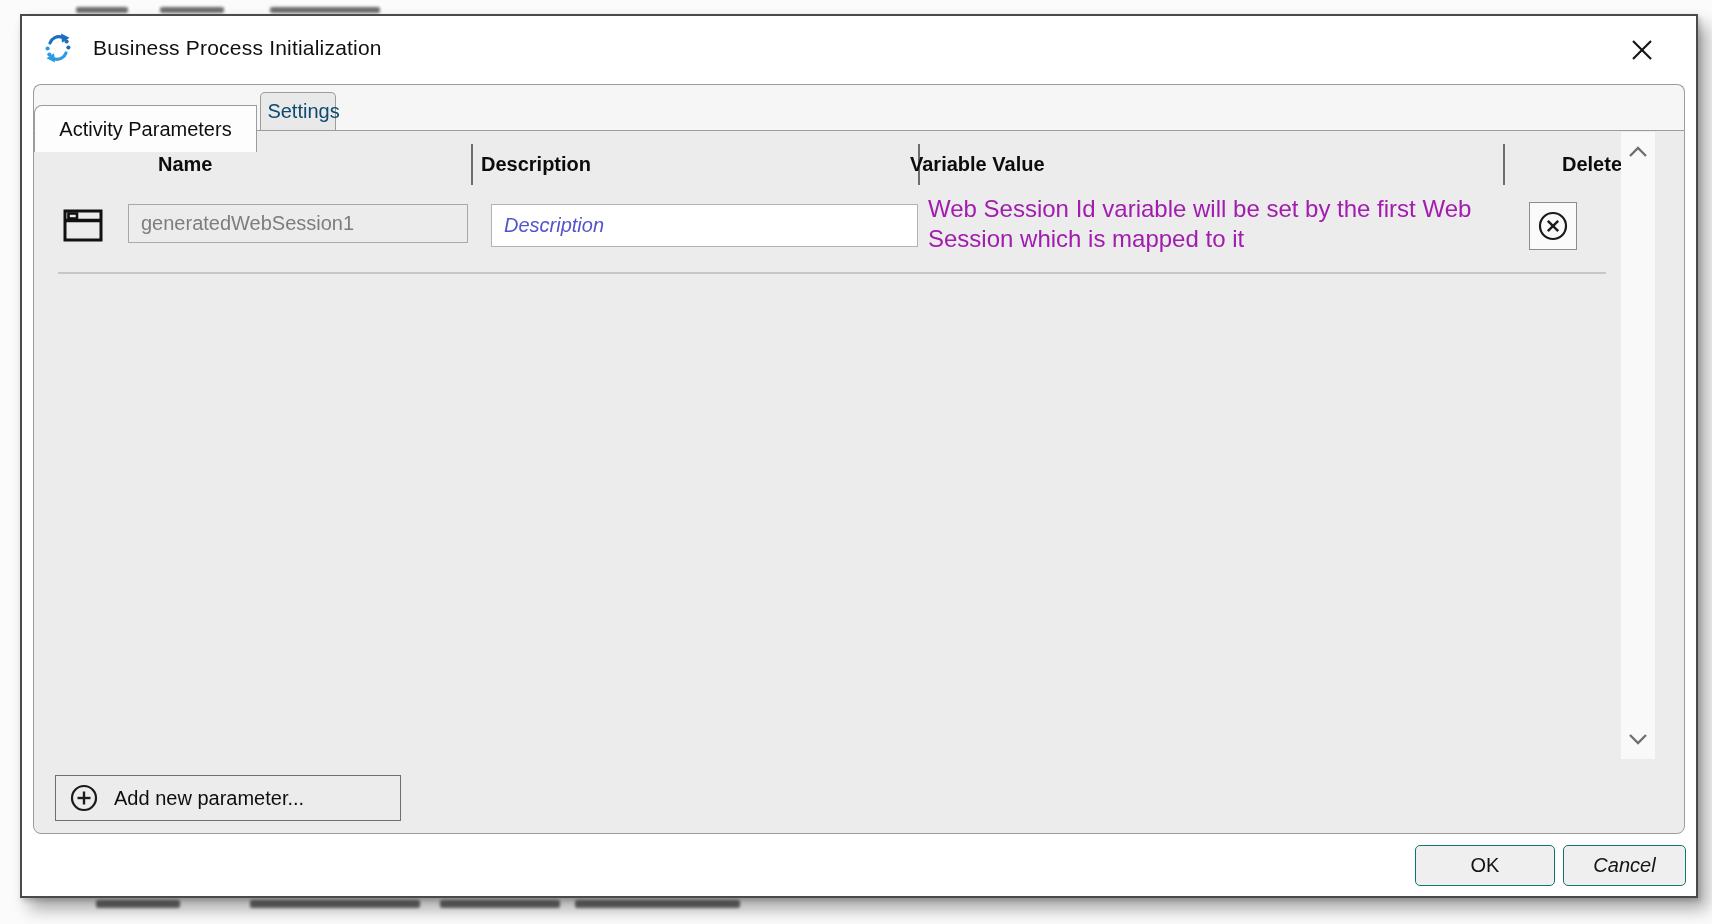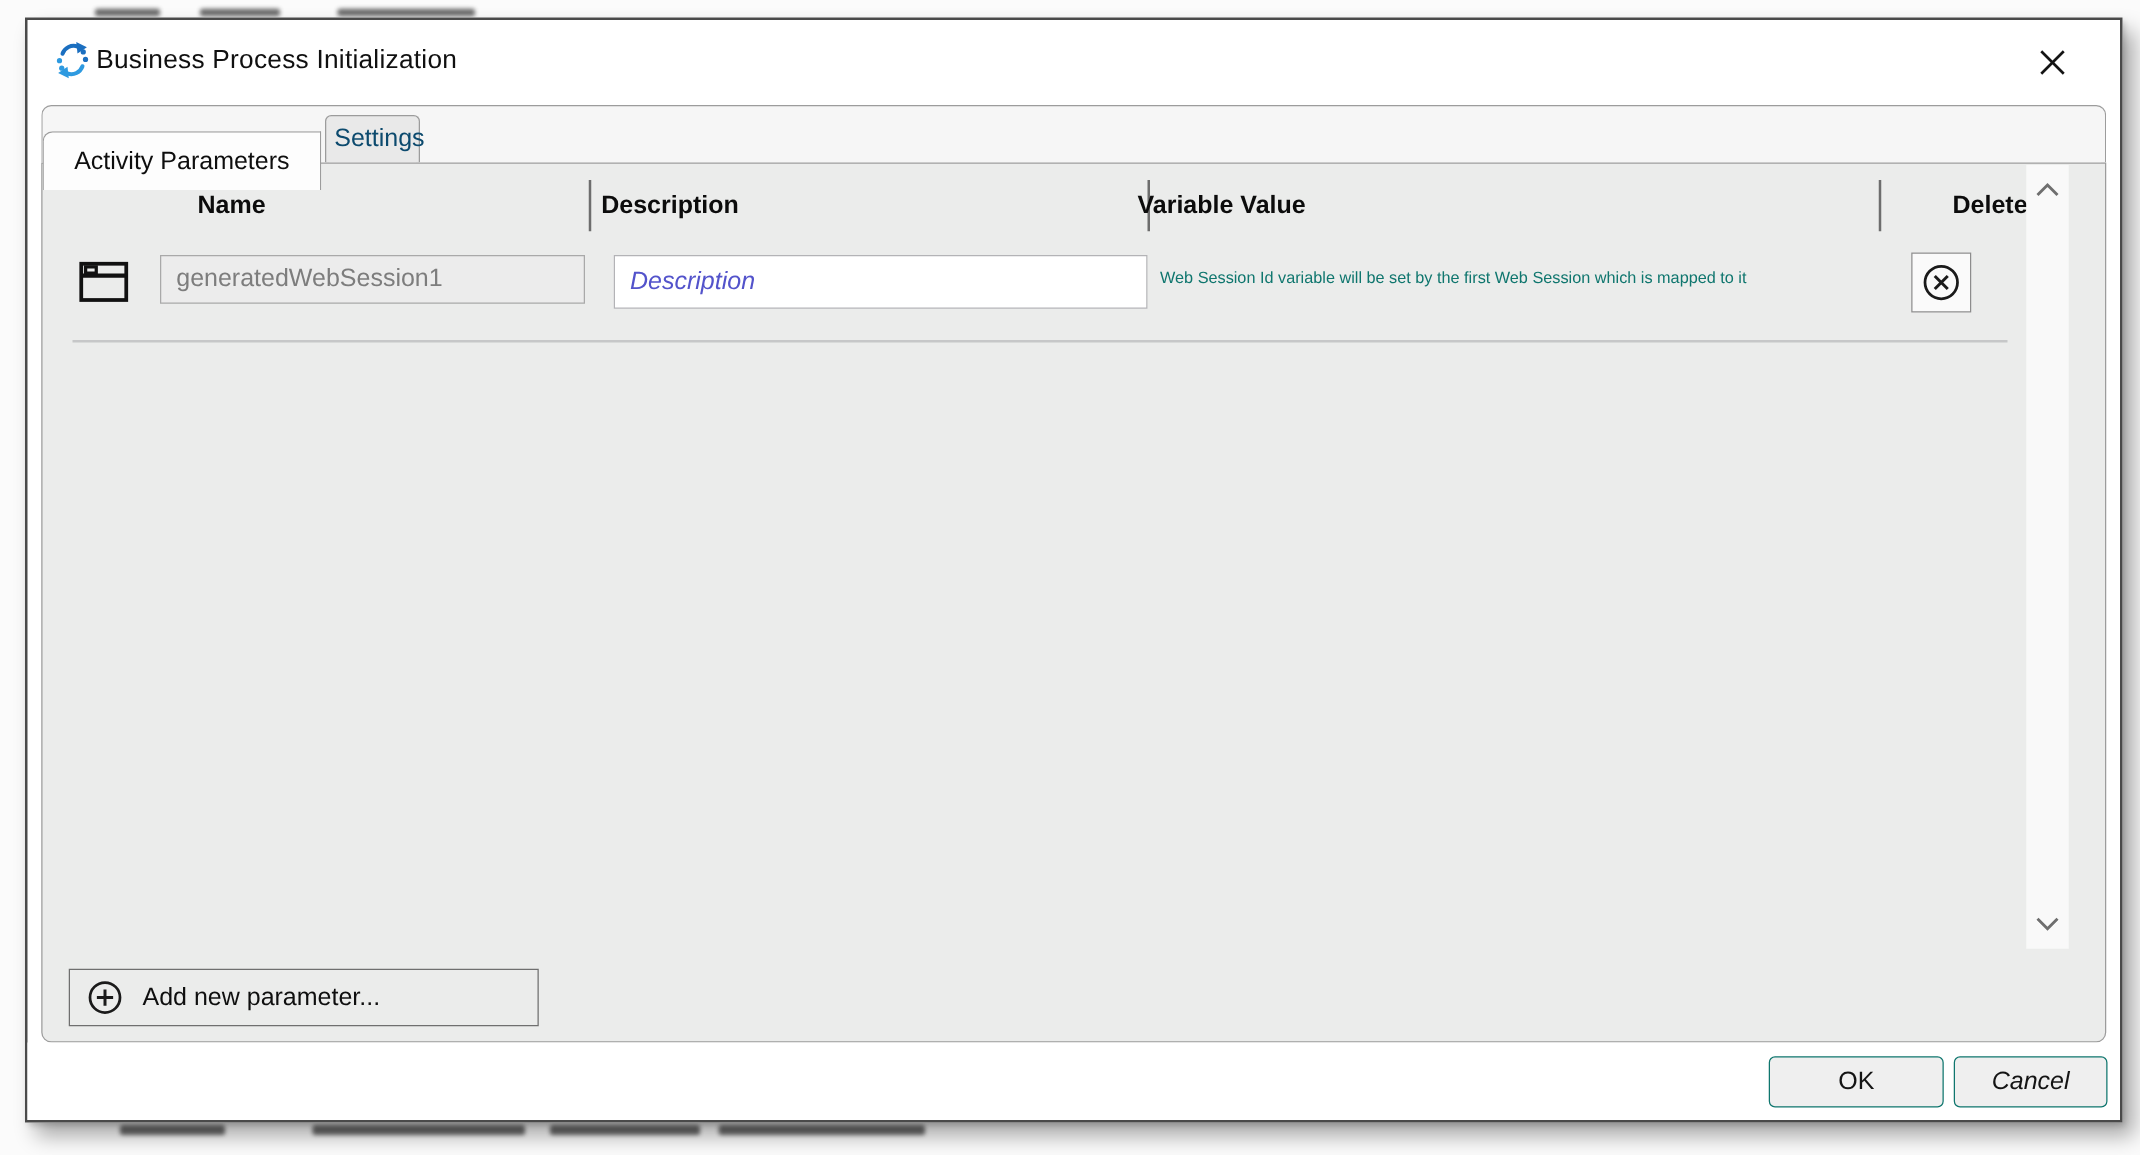--- a/index.html
+++ b/index.html
@@ -8,21 +8,21 @@
 
   
   .artifact { position:absolute; background:#3c3c3c; height:6px; filter:blur(1.6px); opacity:.75; border-radius:2px; }
 
   
   .dialog { position:absolute; left:20px; top:14px; width:1678px; height:884px;
             background:#ffffff; border:2px solid #4a4a4a;
             box-shadow: 9px 11px 16px rgba(0,0,0,0.33), 2px 3px 5px rgba(0,0,0,0.18); }
 
   .titlebar { position:absolute; left:0; top:0; right:0; height:64px;
-              display:flex; align-items:center; padding-left:20px; gap:3px; }
+              display:flex; align-items:center; padding-left:20px; gap:19px; }
   .title-icon { width:32px; height:32px; flex:0 0 auto; }
   .title-text { font-size:21px; color:#101010; letter-spacing:.2px; }
   .close-btn { position:absolute; right:38px; top:18px; width:32px; height:32px;
                display:flex; align-items:center; justify-content:center; cursor:pointer; }
 
   
   .tabcontrol { position:absolute; left:11px; top:68px; width:1652px; height:750px; }
   .tabheader { position:relative; height:46px; background:#f6f6f6;
                border:1px solid #9c9c9c; border-bottom:none; border-radius:8px 8px 0 0; }
   .tab-active { position:absolute; left:0; top:-1px; height:47px; width:223px;
@@ -43,34 +43,34 @@
 
   
   .row-icon { position:absolute; left:26px; top:70px; width:47px; height:47px; }
   .name-input { position:absolute; left:94px; top:73px; width:340px; height:39px;
                 background:#ececec; border:1px solid #a9a9a9; color:#7d7d7d;
                 font-size:20px; padding:0 12px; font-family:"Liberation Sans", sans-serif; }
   .desc-input { position:absolute; left:457px; top:73px; width:427px; height:43px;
                 background:#ffffff; border:1px solid #b3b3b6; color:#2a2a2a;
                 font-size:20px; padding:0 12px; font-family:"Liberation Sans", sans-serif; }
   .desc-input::placeholder { color:#5353cb; font-style:italic; opacity:1; }
-  .var-value { position:absolute; left:894px; top:76px; width:590px;
-               font-size:13px; line-height:30px; color:#0f766e; }
+  .var-value { position:absolute; left:894px; top:63px; width:590px;
+               font-size:24px; line-height:30px; color:#a21caf; }
   .delete-btn { position:absolute; left:1495px; top:71px; width:48px; height:48px;
                 background:#fafafa; border:1px solid #8d8d8d;
                 display:flex; align-items:center; justify-content:center; cursor:pointer; }
   .row-sep { position:absolute; left:24px; top:141px; width:1548px; height:2px; background:#c6c7c8; }
 
   
   .vscroll { position:absolute; left:1587px; top:1px; width:34px; height:627px; background:#f9f9f9; }
   .vscroll .arrow-up { position:absolute; top:14px; left:0; right:0; display:flex; justify-content:center; cursor:pointer; }
   .vscroll .arrow-down { position:absolute; bottom:14px; left:0; right:0; display:flex; justify-content:center; cursor:pointer; }
 
   
-  .add-btn { position:absolute; left:21px; top:644px; width:376px; height:46px;
+  .add-btn { position:absolute; left:21px; top:644px; width:346px; height:46px;
              border:1px solid #6f6f6f; background:transparent;
              display:flex; align-items:center; gap:15px; padding-left:13px;
              font-size:20px; color:#0f0f0f; cursor:pointer; }
 
   
   .bottombar { position:absolute; left:0; right:0; bottom:0; height:62px; background:#ffffff;
                display:flex; align-items:center; justify-content:flex-end; gap:8px; padding-right:10px; }
   .dlg-btn { height:41px; background:#efefef; border:1px solid #0f766e; border-radius:5px;
              font-size:20px; color:#141414; font-family:"Liberation Sans", sans-serif; cursor:pointer; }
   .ok-btn { width:140px; }

